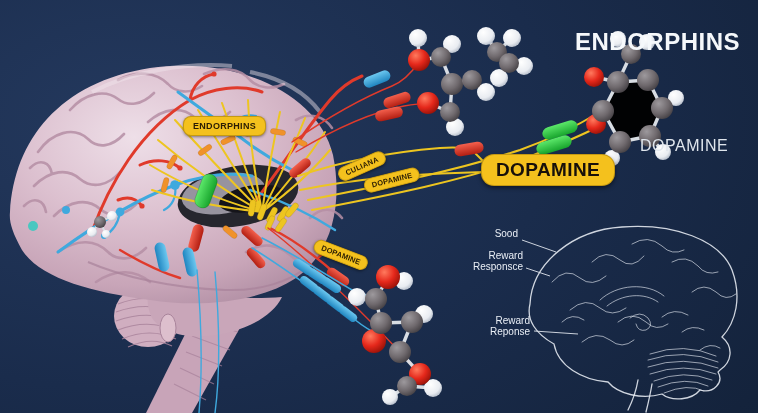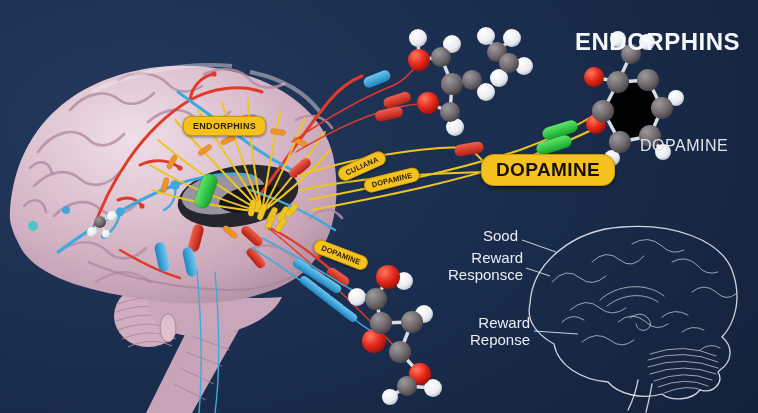--- a/index.html
+++ b/index.html
@@ -27,21 +27,21 @@
   .tag-rot{font-size:7.5px;padding:2px 7px;letter-spacing:.2px}
   .tag-culiana{left:362px;top:166px;transform:translate(-50%,-50%) rotate(-24deg)}
   .tag-dopamine-mid{left:392px;top:180px;transform:translate(-50%,-50%) rotate(-14deg)}
   .tag-dopamine-low{left:341px;top:255px;transform:translate(-50%,-50%) rotate(21deg)}
   .dopamine-big{left:481px;top:154px;font-size:19px;padding:4px 14px;border-radius:13px;
     letter-spacing:.4px;color:#17100a;box-shadow:0 2px 4px rgba(0,0,0,.5)}
   .heading-endorphins{position:absolute;left:575px;top:28px;font-weight:bold;font-size:24px;
     color:var(--heading-white,#f5f8fb);letter-spacing:.5px}
   .caption-dopamine{position:absolute;left:640px;top:137px;font-size:16px;color:#dfe5ec;letter-spacing:.5px}
   .sketch-note{position:absolute;text-align:right;color:var(--sketch-white,#e9eef5);
-    font-size:15px;line-height:1.1}
+    font-size:10px;line-height:1.1}
   .sketch-note span{display:block}
   .note-sood{right:240px;top:228px}
   .note-reward-responsce{right:235px;top:250px}
   .note-reward-reponse{right:228px;top:315px}
 </style>
 </head>
 <body>
 
 <div class="stage">
 

